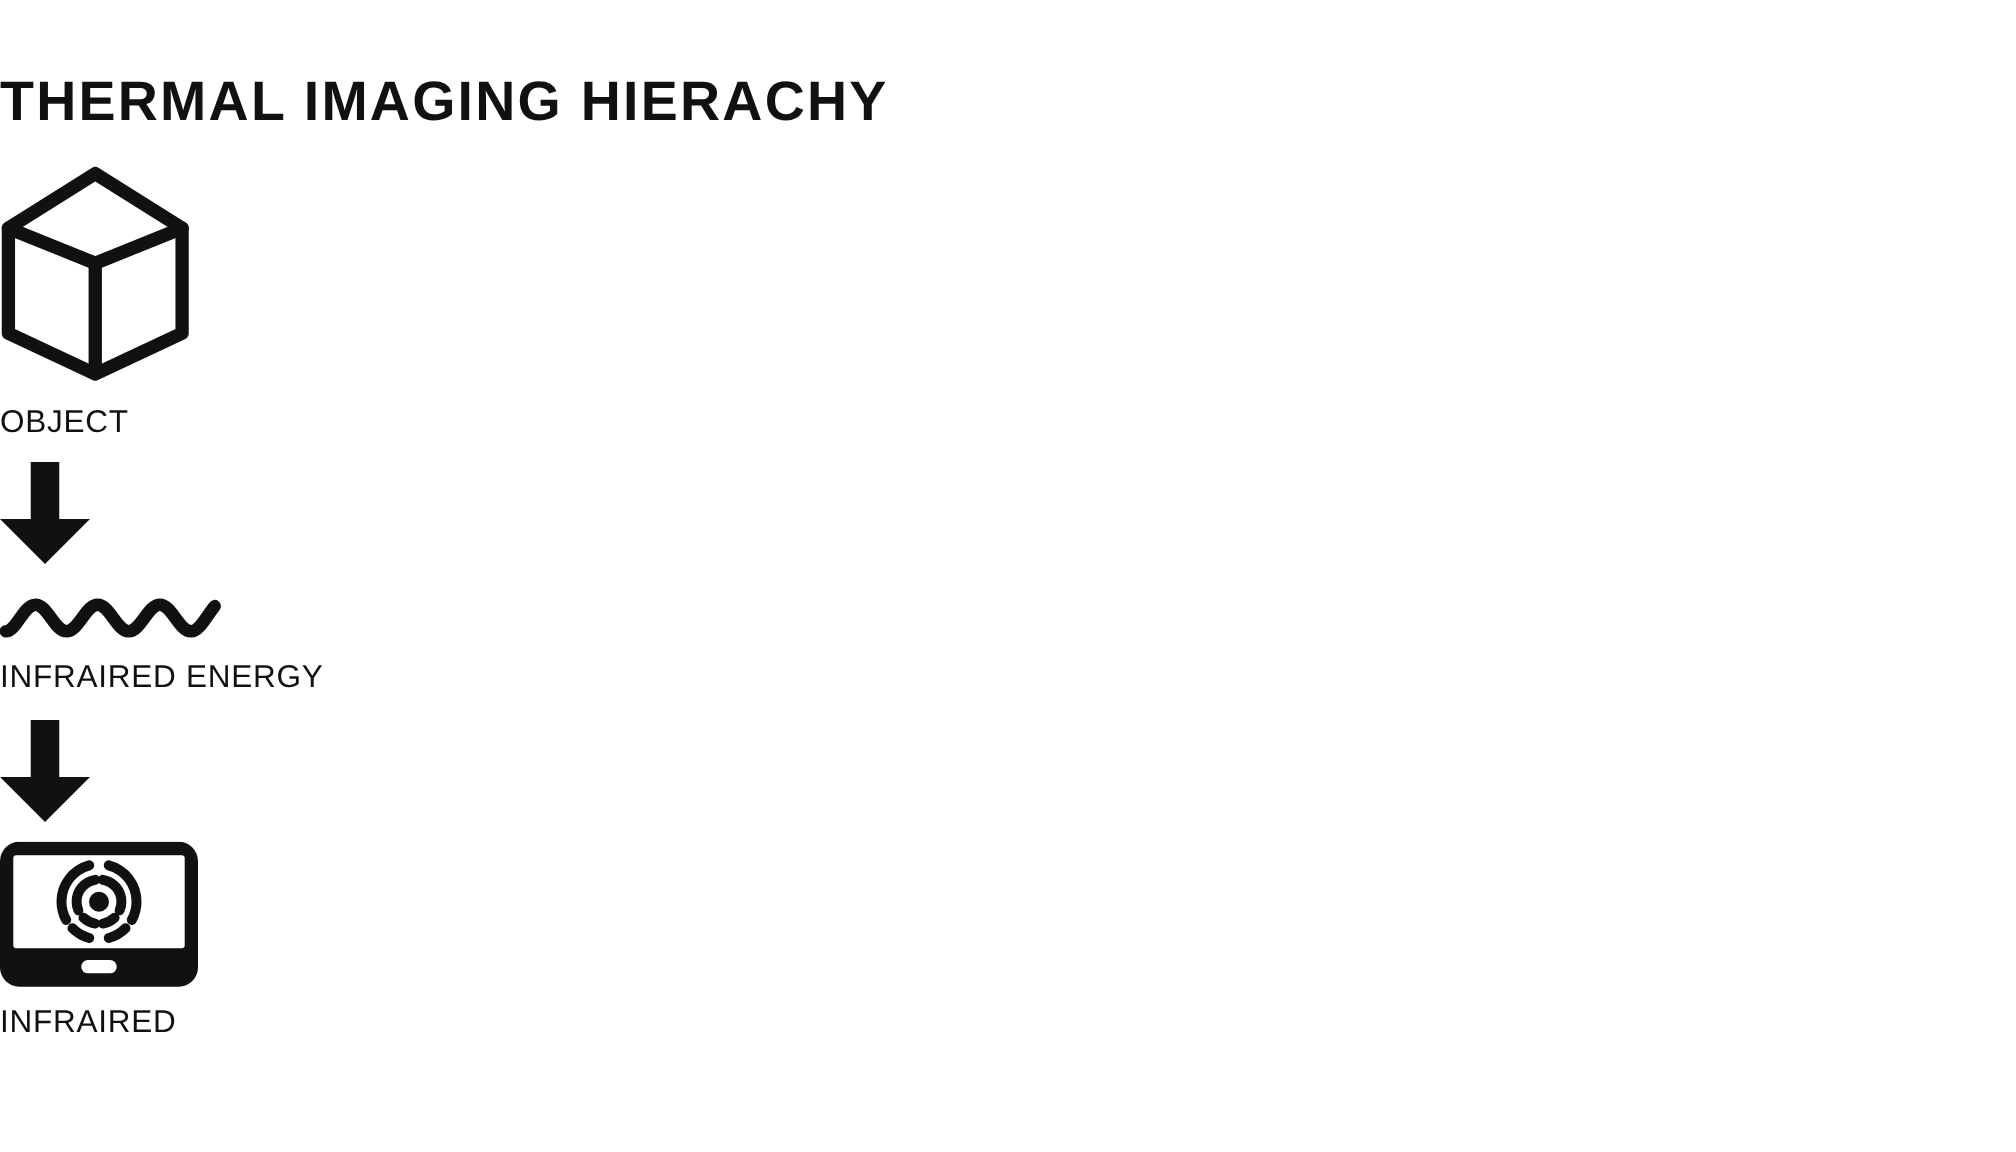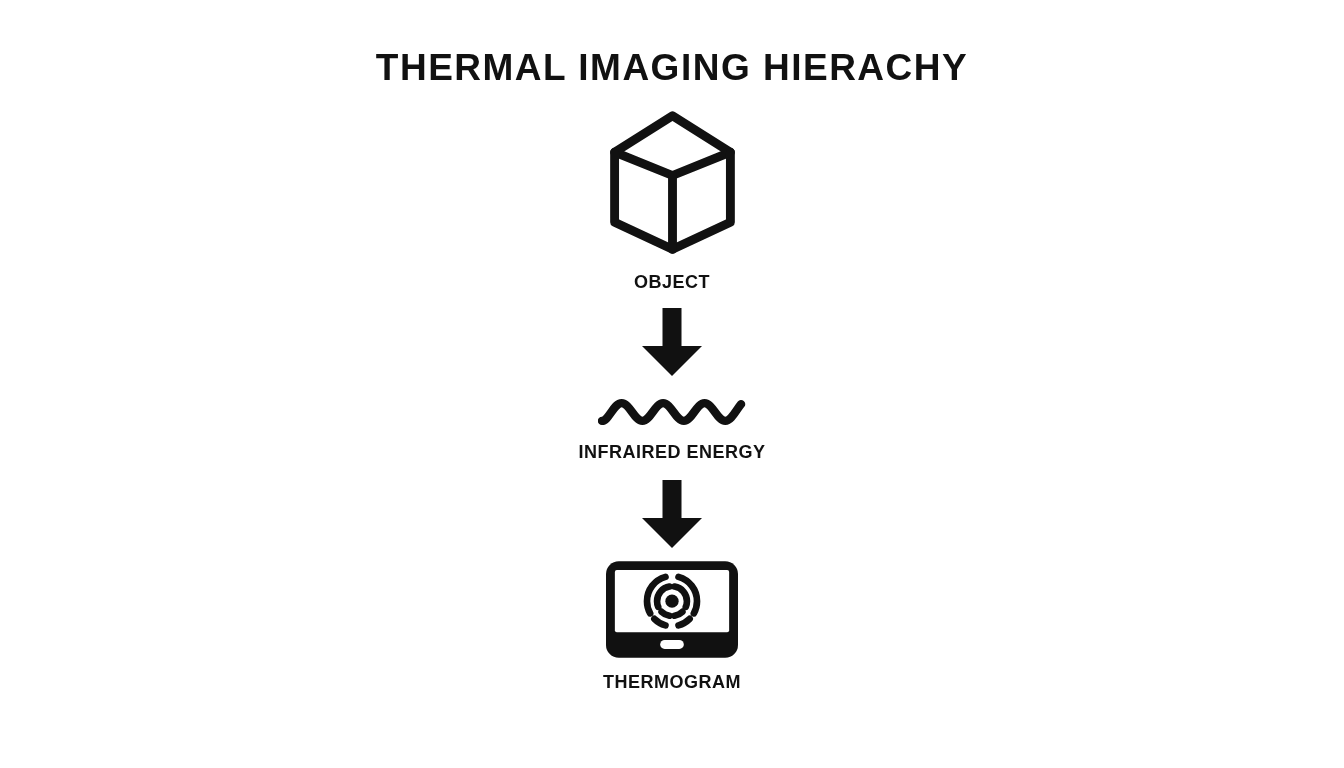--- a/index.html
+++ b/index.html
@@ -12,33 +12,33 @@
     background: var(--bg);
     overflow: hidden;
     font-family: "Liberation Sans", "DejaVu Sans", sans-serif;
     color: var(--ink);
   }
   .stage {
     position: relative;
     width: 1344px; height: 768px;
     display: flex;
     flex-direction: column;
-    align-items: center;
+    align-items: flex-start;
   }
   .title {
     margin-top: 46px;
     font-size: 37px;
     font-weight: 700;
     letter-spacing: 1.5px;
     line-height: 44px;
     white-space: nowrap;
   }
   .node-label {
-    font-size: 18px;
-    font-weight: 700;
+    font-size: 21px;
+    font-weight: 400;
     letter-spacing: 0.5px;
     line-height: 24px;
     white-space: nowrap;
   }
   .icon-cube        { margin-top: 20px; }
   .label-object     { margin-top: 15px; }
   .arrow-1          { margin-top: 14px; }
   .icon-wave        { margin-top: 18px; }
   .label-infrared   { margin-top: 10px; }
   .arrow-2          { margin-top: 16px; }
@@ -80,15 +80,15 @@
     <rect x="9" y="9" width="116" height="63" rx="2" fill="#ffffff"></rect>
     <rect x="55" y="80" width="24" height="9" rx="4.5" fill="#ffffff"></rect>
     <g fill="none" stroke="currentColor" stroke-width="6.75" stroke-linecap="round">
       <circle cx="67" cy="40.5" r="6.75" fill="currentColor" stroke="none"></circle>
       <path d="M64.4 25.7 A 15 15 0 0 0 64.4 55.3" stroke-dasharray="27 6 20"></path>
       <path d="M69.6 25.7 A 15 15 0 0 1 69.6 55.3" stroke-dasharray="27 6 20"></path>
       <path d="M60.4 15.9 A 25.5 25.5 0 0 0 60.4 65.1" stroke-dasharray="46 7 20"></path>
       <path d="M73.6 15.9 A 25.5 25.5 0 0 1 73.6 65.1" stroke-dasharray="46 7 20"></path>
     </g>
   </svg>
-  <div class="node-label label-thermogram">THERMOGRAM</div>
+  <div class="node-label label-thermogram">INFRAIRED</div>
 
 </div>
 
 </body></html>

